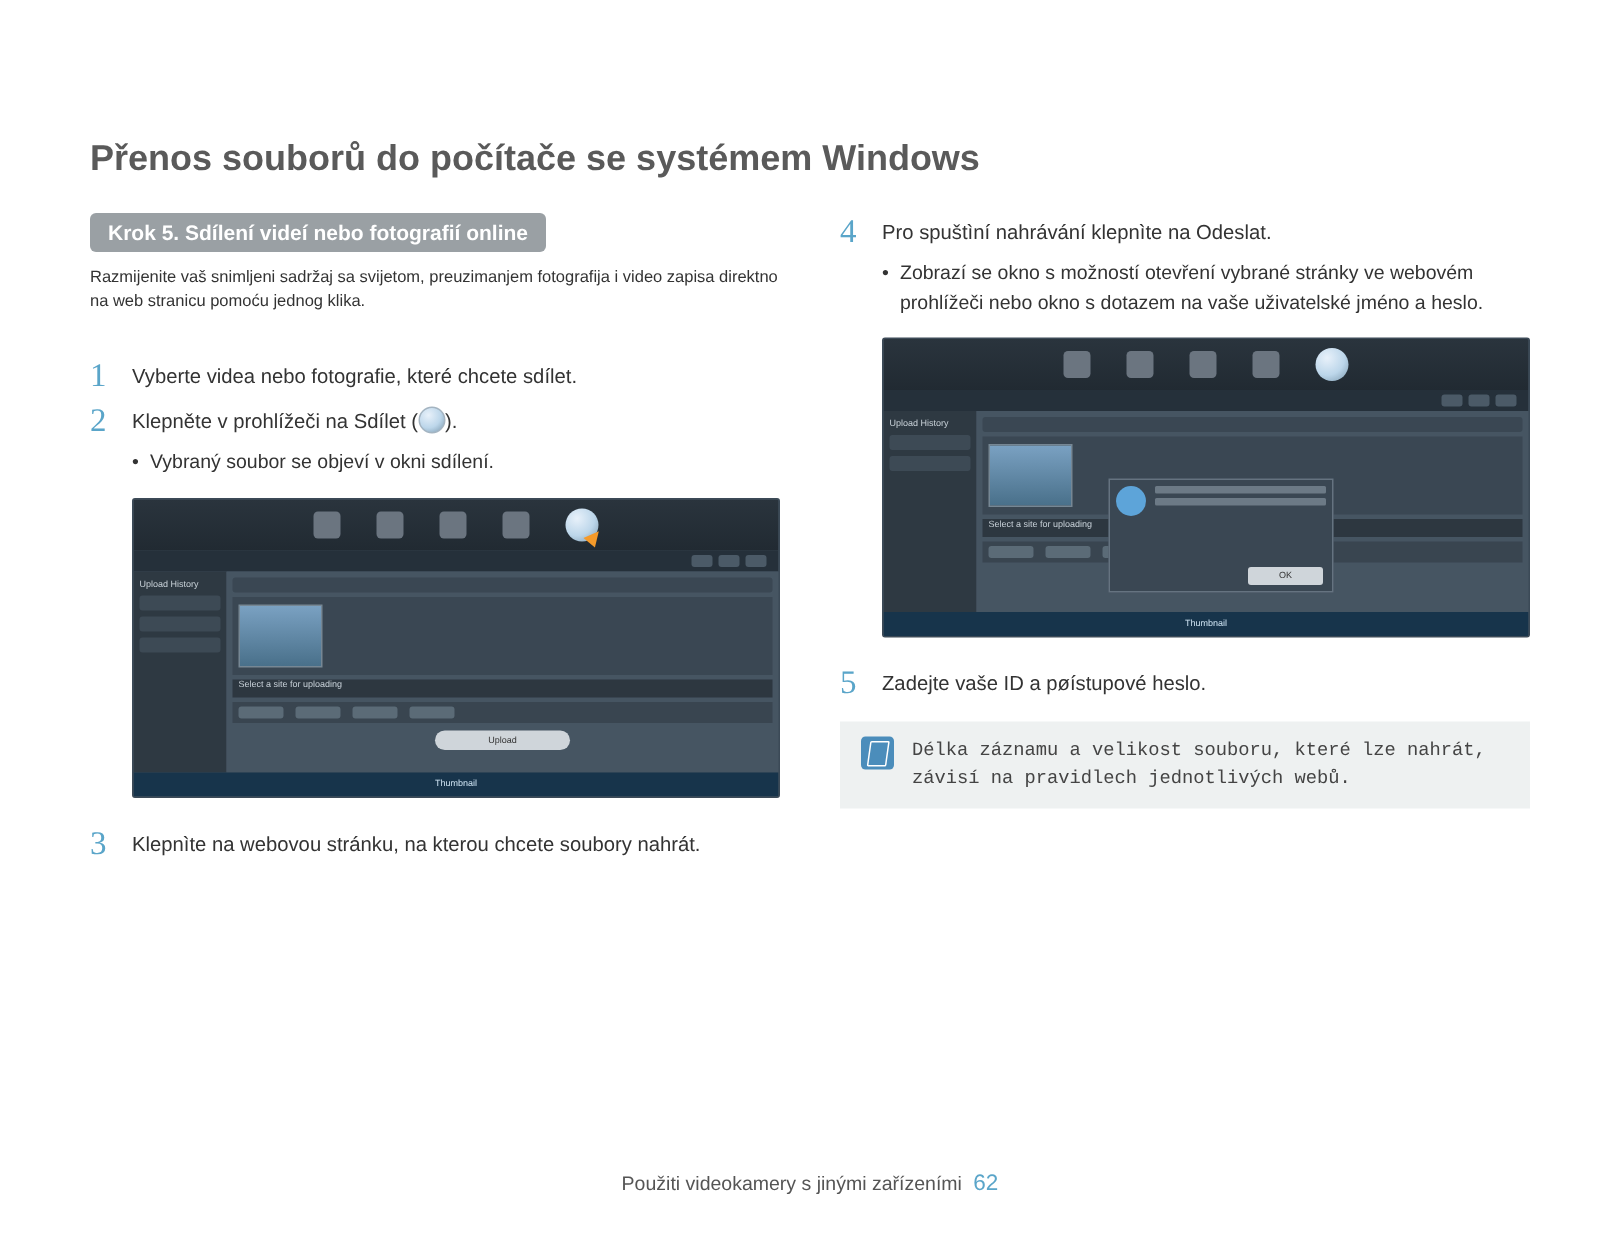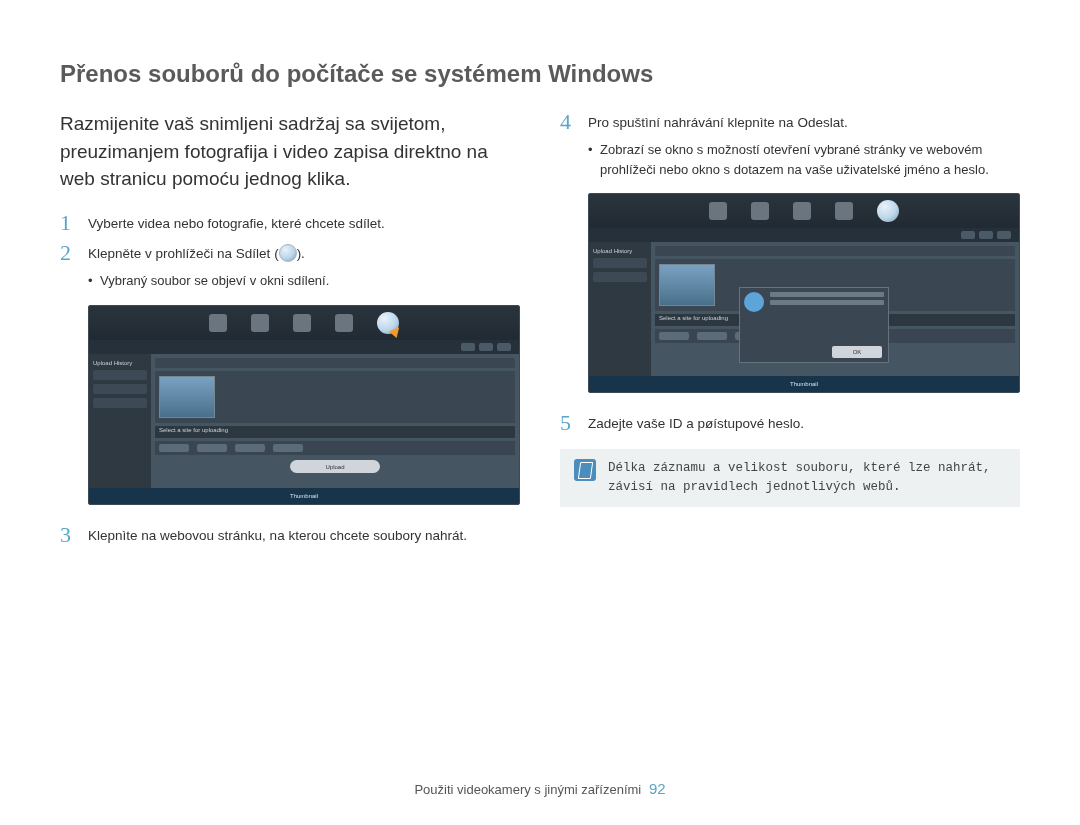--- a/index.html
+++ b/index.html
@@ -11,43 +11,44 @@
     width: 1080px;
     height: 825px;
     padding: 60px 60px 30px 60px;
     position: relative;
   }
   .page-title {
     font-size: 24px;
     font-weight: bold;
     color: #5a5a5a;
     margin-bottom: 22px;
+    margin-top: 32px;
   }
   .columns {
     display: flex;
     gap: 40px;
   }
   .col {
     flex: 1;
     min-width: 0;
   }
   .step-banner {
     display: inline-block;
     background: #9aa0a4;
     color: #fff;
     font-weight: bold;
     font-size: 14px;
     padding: 5px 12px;
     border-radius: 4px;
     margin-bottom: 10px;
   }
   .intro {
-    font-size: 19px;
+    font-size: 11px;
     line-height: 1.45;
-    margin-bottom: 18px;
+    margin-bottom: 28px;
   }
   .num-item {
     display: flex;
     gap: 10px;
     margin-bottom: 6px;
   }
   .num {
     font-family: Georgia, 'Times New Roman', serif;
     font-size: 22px;
     color: #5aa5c9;
@@ -261,20 +262,21 @@
   b { font-weight:normal; }
 </style>
 </head>
 <body>
 
 <div class="page-title">Přenos souborů do počítače se systémem Windows</div>
 
 <div class="columns">
 
   <div class="col">
+    <div class="step-banner">Krok 5. Sdílení videí nebo fotografií online</div>
     <div class="intro">Razmijenite vaš snimljeni sadržaj sa svijetom, preuzimanjem fotografija i video zapisa direktno na web stranicu pomoću jednog klika.</div>
 
     <div class="num-item">
       <div class="num">1</div>
       <div class="num-body">Vyberte videa nebo fotografie, které chcete sdílet.</div>
     </div>
 
     <div class="num-item">
       <div class="num">2</div>
       <div class="num-body">
@@ -403,14 +405,14 @@
 
     <div class="note-box">
       <div class="note-icon"></div>
       <div class="note-text">Délka záznamu a velikost souboru, které lze nahrát, závisí na pravidlech jednotlivých webů.</div>
     </div>
   </div>
 </div>
 
 <div class="footer">
   <span>Použiti videokamery s jinými zařízeními</span>
-  <span class="pg">92</span>
+  <span class="pg">62</span>
 </div>
 
 </body></html>

